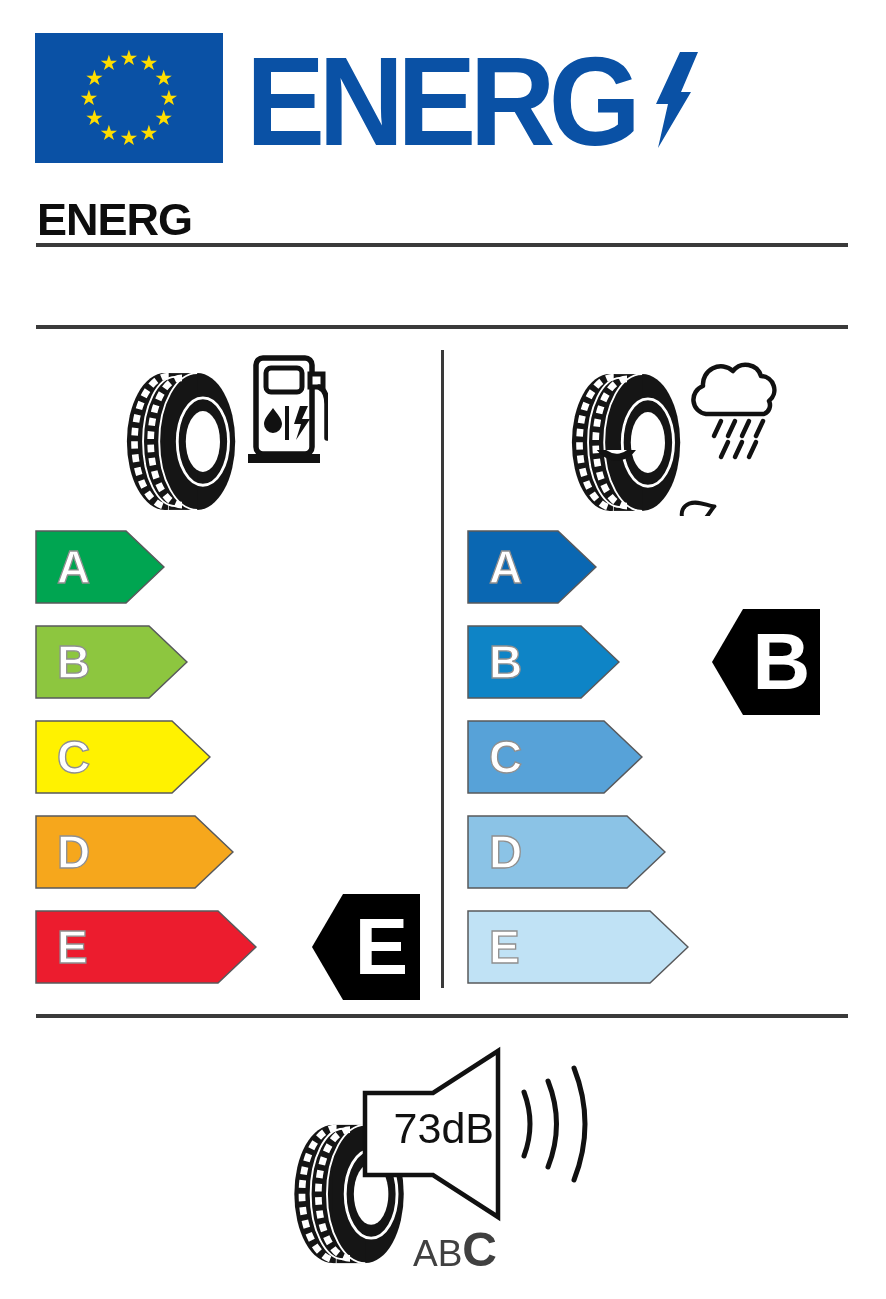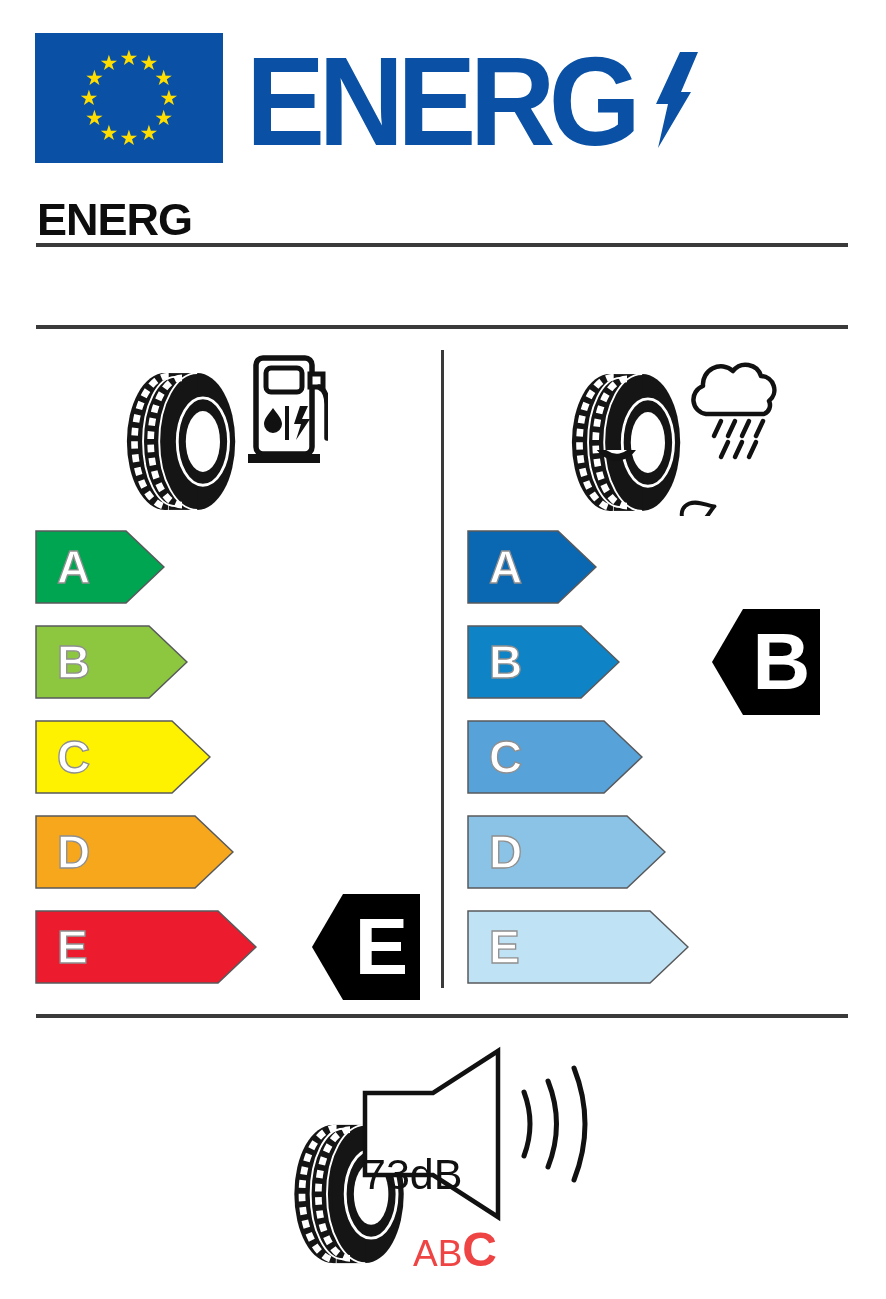--- a/index.html
+++ b/index.html
@@ -38,24 +38,24 @@
   }
   
   .marker{position:absolute;width:112px;height:112px;}
   #fuel-marker{left:310px;} #wet-marker{left:710px;}
   .marker-letter{
     position:absolute;left:33px;right:2px;top:0;height:112px;line-height:112px;
     text-align:center;font-size:80px;font-weight:700;color:#ffffff;
   }
   
   .noise-db{
-    position:absolute;left:362px;top:1104px;width:132px;text-align:left;
-    font-size:43px;color:#111;letter-spacing:0;margin-top:46px;
-  }
-  .noise-class{position:absolute;left:413px;top:1222px;white-space:nowrap;color:#ef4444;text-align:center;}
+    position:absolute;left:362px;top:1104px;width:132px;text-align:right;
+    font-size:43px;color:#111;letter-spacing:0;
+  }
+  .noise-class{position:absolute;left:413px;top:1222px;white-space:nowrap;color:#404040;text-align:center;}
   .noise-class .ab{font-size:37px;font-weight:400;}
   .noise-class .c{font-size:48px;font-weight:900;}
 </style>
 </head>
 <body>
 
 <svg width="0" height="0" style="position:absolute" aria-hidden="true">
   <defs>
     <symbol id="tire" viewBox="0 0 120 150">
       <ellipse cx="42" cy="75" rx="40" ry="72" fill="#151515"></ellipse>

